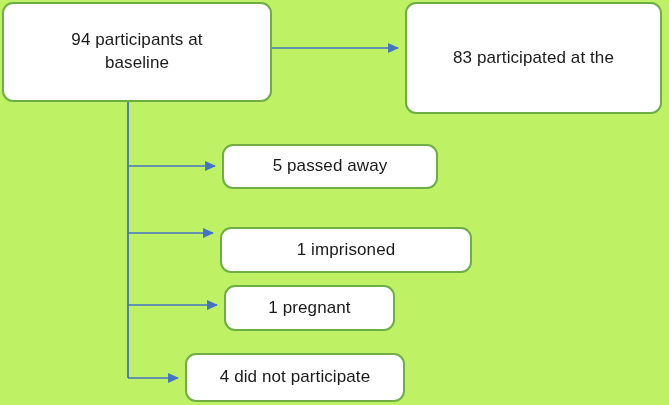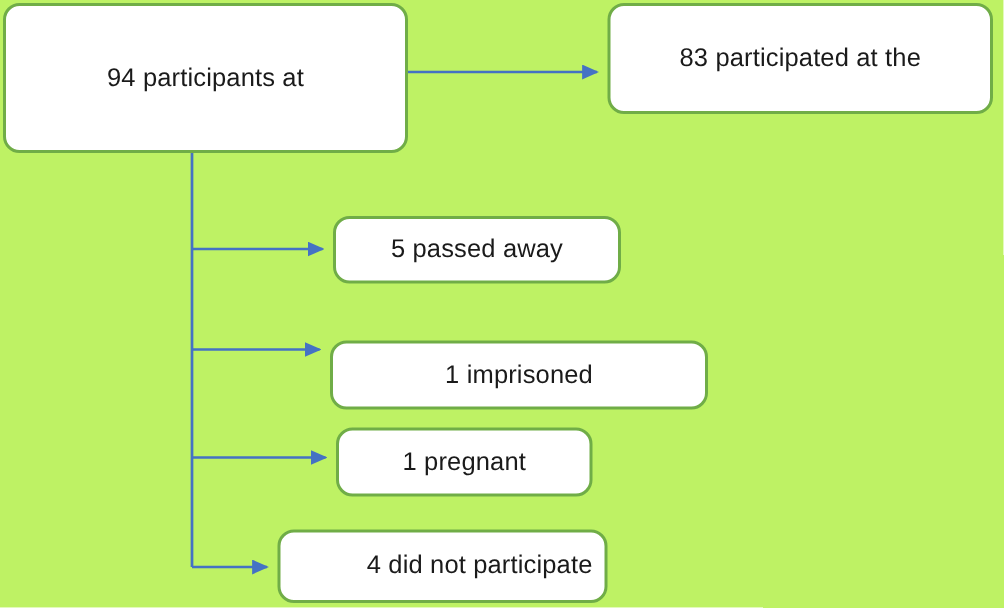--- a/index.html
+++ b/index.html
@@ -40,25 +40,25 @@
     left: 0;
     top: 0;
     width: 669px;
     height: 405px;
     z-index: 1;
     pointer-events: none;
   }
 
   
   #node-baseline      { left: 2px;   top: 2px;   width: 270px; height: 100px; }
-  #node-second-round  { left: 405px; top: 2px;   width: 257px; height: 74px;  }
-  #node-passed-away   { left: 222px; top: 144px; width: 192px; height: 45px;  }
+  #node-second-round  { left: 405px; top: 2px;   width: 257px; height: 112px;  }
+  #node-passed-away   { left: 222px; top: 144px; width: 216px; height: 45px;  }
   #node-imprisoned    { left: 220px; top: 227px; width: 252px; height: 46px;  }
   #node-pregnant      { left: 224px; top: 285px; width: 171px; height: 46px;  }
-  #node-not-participate { left: 185px; top: 353px; width: 220px; height: 49px; justify-content: flex-end; }
+  #node-not-participate { left: 185px; top: 353px; width: 220px; height: 49px; }
 </style>
 </head>
 <body>
 
 <div id="canvas">
 
   <svg id="wires" viewBox="0 0 669 405" xmlns="http://www.w3.org/2000/svg">
     <defs>
       <marker id="arrowhead" markerWidth="7" markerHeight="7" refX="6.2" refY="3.1" orient="auto" markerUnits="strokeWidth">
         <path d="M0,0 L7,3.1 L0,6.2 Z" fill="#4472c4"></path>
@@ -86,20 +86,21 @@
     </g>
 
     <g>
       <path d="M128,378 L178,378" stroke="#4472c4" stroke-width="1.6" fill="none" marker-end="url(#arrowhead)"></path>
     </g>
   </svg>
 
   <div class="node" id="node-baseline">
     <div>
       <span>94 participants at</span>
+      <span>baseline</span>
     </div>
   </div>
 
   <div class="node" id="node-second-round">
     <div>
       <span>83 participated at the</span>
     </div>
   </div>
 
   <div class="node" id="node-passed-away">

